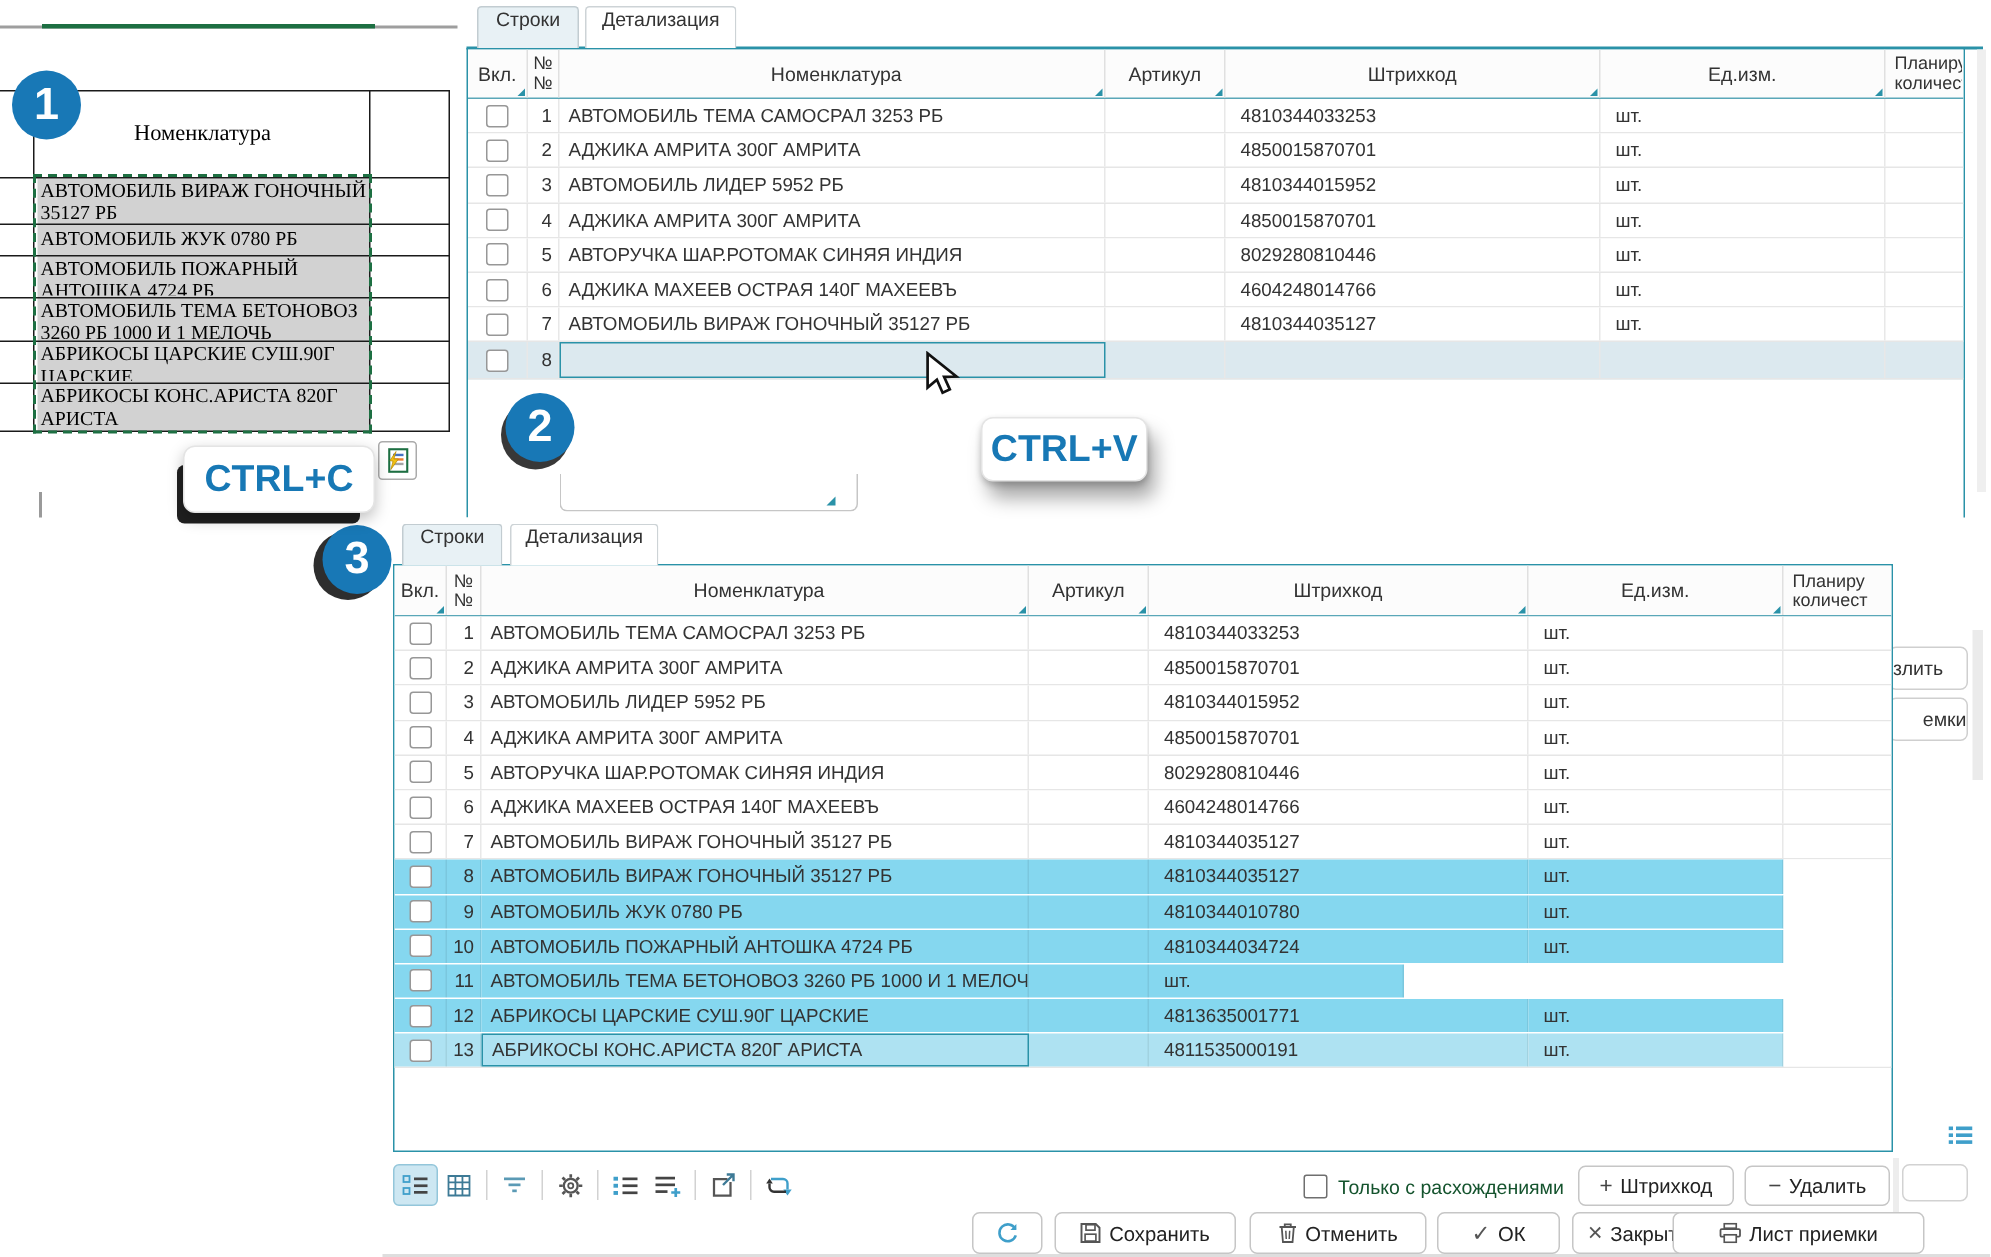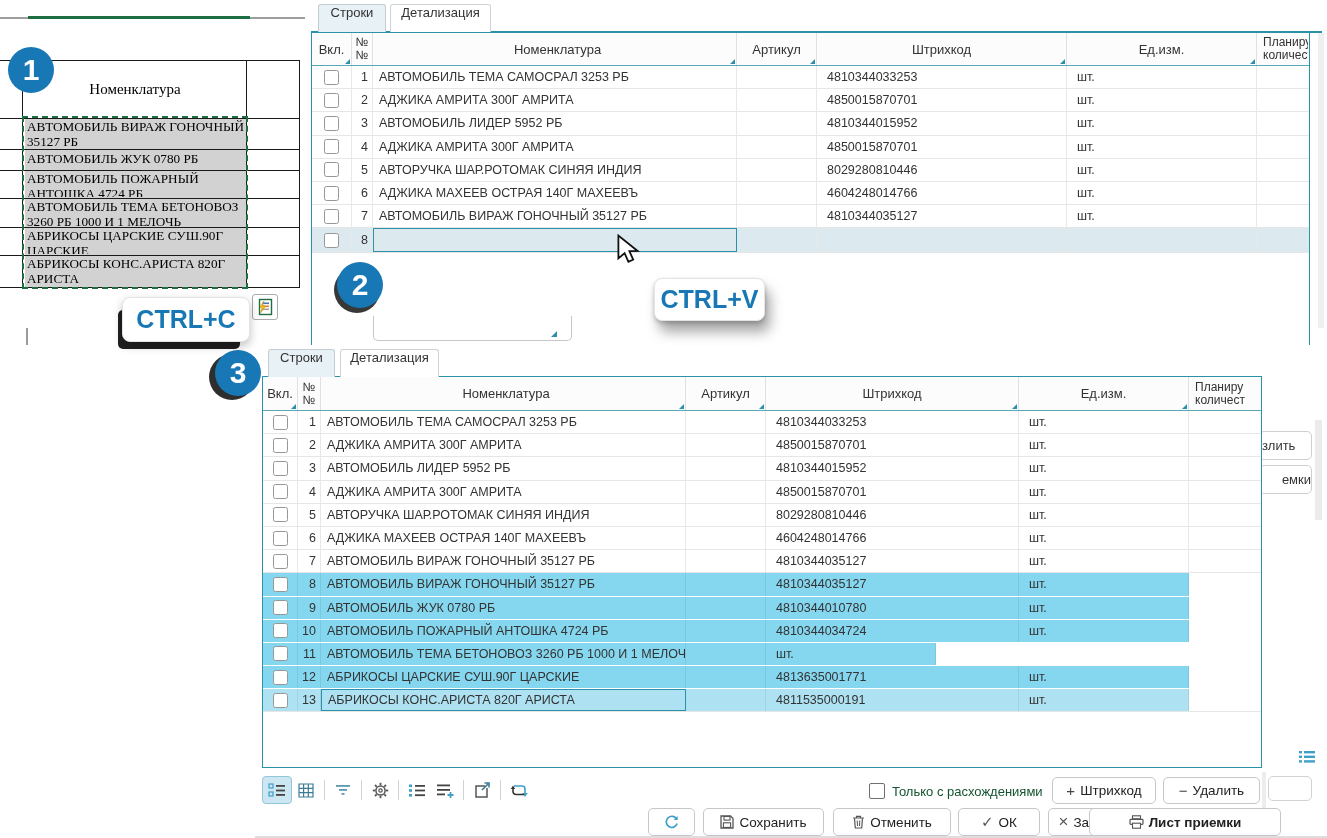--- a/index.html
+++ b/index.html
@@ -599,21 +599,21 @@
       <span>Отменить</span>
     </div>
     <div class="btn abs" style="left:958px;top:808px;width:82px;height:28px;">
       <span style="font-size:15px;color:#555;">✓</span>
       <span>ОК</span>
     </div>
     <div class="btn abs" style="left:1048px;top:808px;width:88px;height:28px;">
       <span style="font-size:17px;color:#555;line-height:14px;">×</span>
       <span>Закрыть</span>
     </div>
-    <div class="btn abs" style="left:1089px;top:808px;width:192px;height:28px;font-weight:bold;">
+    <div class="btn abs" style="left:1115px;top:808px;width:168px;height:28px;">
       <svg width="15" height="14" viewBox="0 0 15 14">
         <rect x="3.5" y="0.8" width="8" height="3" fill="none" stroke="#555" stroke-width="1.1"></rect>
         <rect x="1" y="4.4" width="13" height="5" rx="0.8" fill="none" stroke="#555" stroke-width="1.2"></rect>
         <rect x="3.5" y="8.2" width="8" height="5" fill="#fff" stroke="#555" stroke-width="1.1"></rect>
       </svg>
       <span>Лист приемки</span>
     </div>
     <div class="abs" style="left:255px;top:836px;width:1072px;height:2px;background:#dedede;"></div>
   </div>
 

